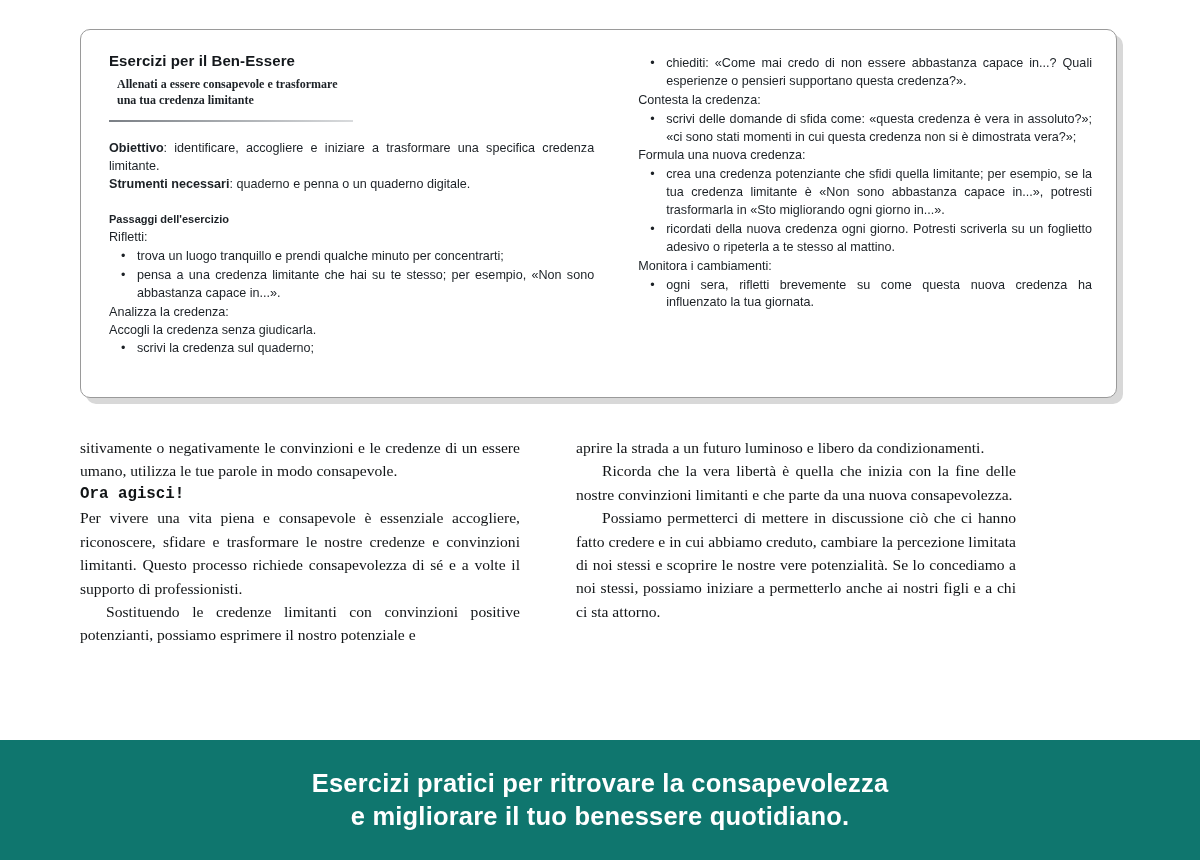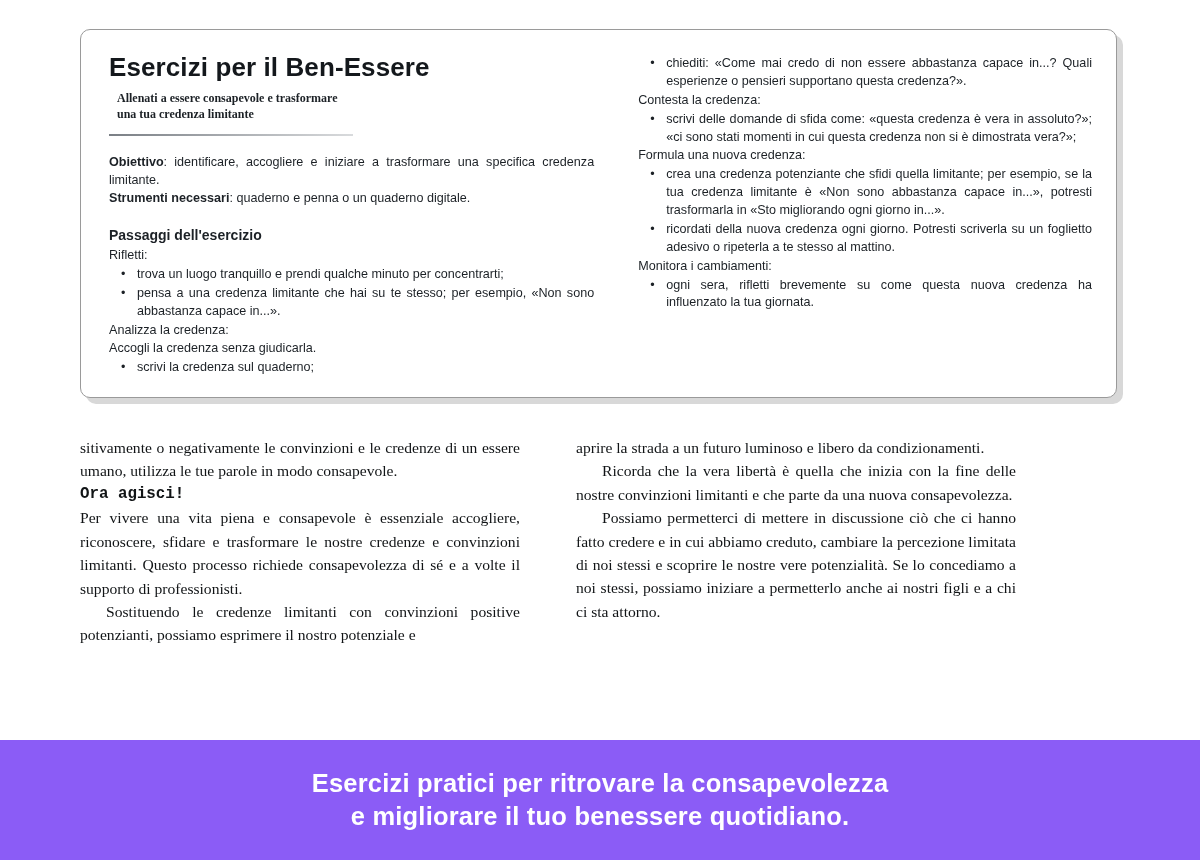--- a/index.html
+++ b/index.html
@@ -43,21 +43,21 @@
     width: 52%;
     padding-right: 26px;
   }
   .col-right {
     width: 48%;
     padding-left: 18px;
     padding-top: 2px;
   }
 
   .ex-title {
-    font-size: 26px;
+    font-size: 15px;
     font-weight: bold;
     color: #14181c;
     letter-spacing: .1px;
     margin: 0 0 4px 0;
   }
   .ex-sub {
     font-size: 12px;
     font-weight: bold;
     color: #1c2126;
     line-height: 1.33;
@@ -81,21 +81,21 @@
   }
   .ex-line {
     margin: 0;
     text-align: justify;
   }
   .bold {
     font-weight: bold;
   }
   .ex-heading {
     font-weight: bold;
-    font-size: 14px;
+    font-size: 11px;
     margin: 0 0 2px 0;
   }
   ul.ex-list {
     margin: 1px 0 1px 0;
     padding-left: 20px;
     list-style: none;
   }
   ul.ex-list li {
     position: relative;
     margin: 0 0 1px 0;
@@ -142,21 +142,21 @@
     margin-top: 30px;
   }
 
   
   .banner {
     position: absolute;
     left: 0;
     bottom: 0;
     width: 1200px;
     height: 120px;
-    background: #8b5cf6;
+    background: #0f766e;
     display: flex;
     align-items: center;
     justify-content: center;
     text-align: center;
   }
   .banner-text {
     font-family: "Liberation Sans", sans-serif;
     color: #ffffff;
     font-weight: bold;
     font-size: 25.5px;

